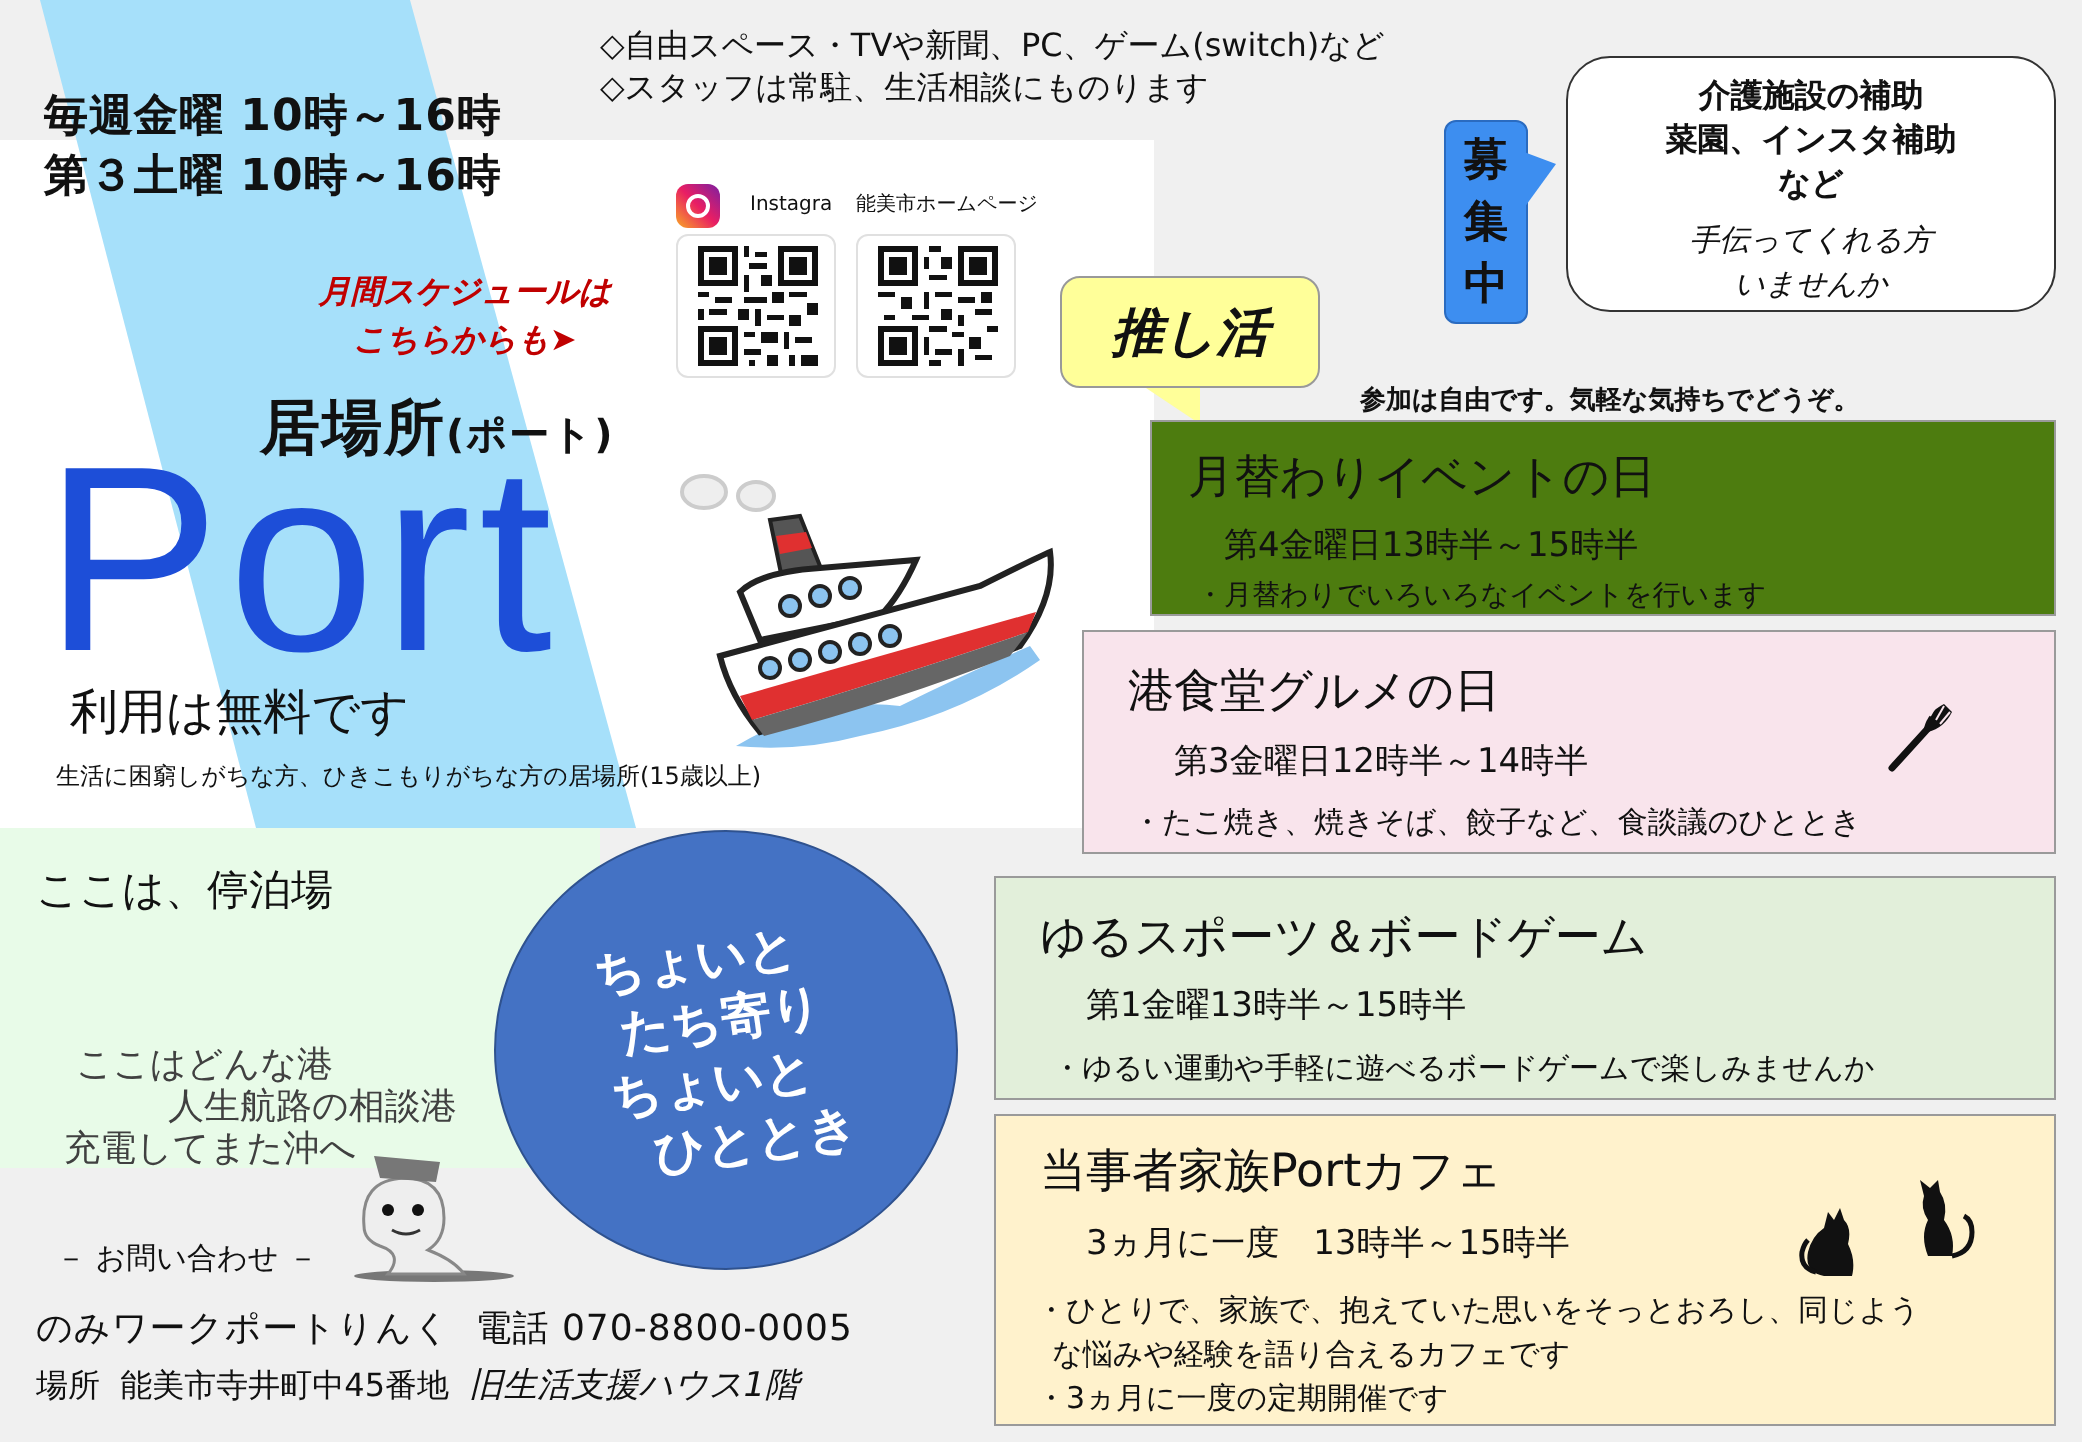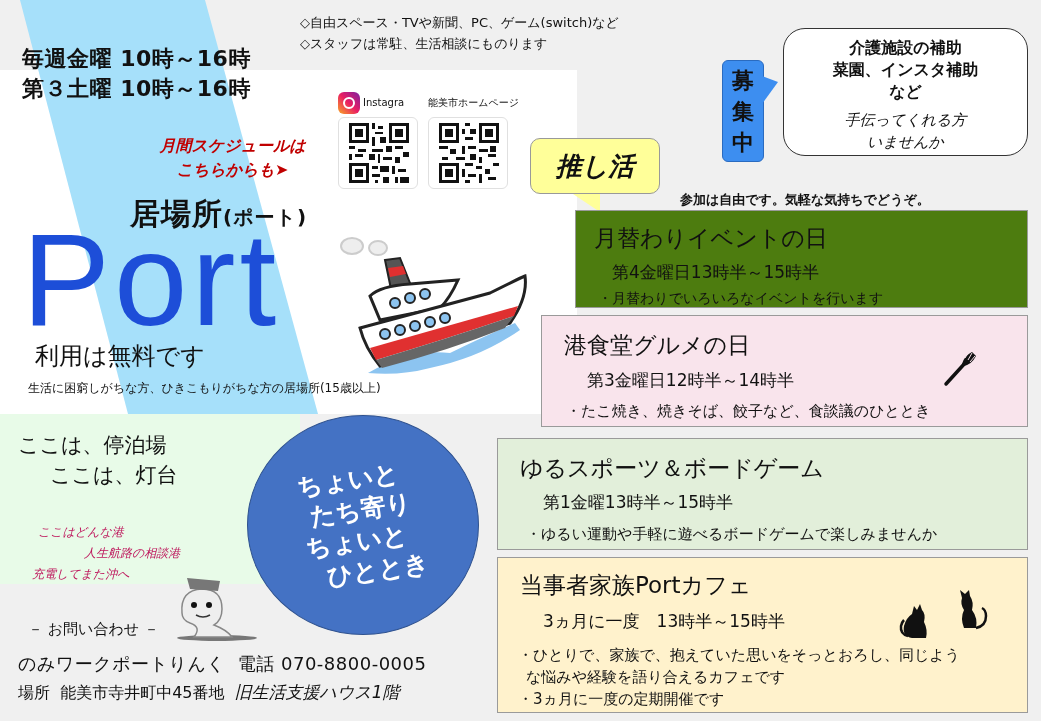--- a/index.html
+++ b/index.html
@@ -5,43 +5,43 @@
   * { box-sizing: border-box; margin: 0; padding: 0; }
   html, body { width: 1041px; height: 721px; overflow: hidden; }
   body { background: #f0f0f0; font-family: "DejaVu Sans", "Liberation Sans", sans-serif; color: #111; position: relative; }
   .abs { position: absolute; }
 
   .white-panel { left: 0; top: 70px; width: 577px; height: 344px; background: #ffffff; }
   .green-panel { left: 0; top: 414px; width: 300px; height: 170px; background: #e8fbe8; }
   .stripe { left: 0; top: 0; width: 560px; height: 414px; }
 
   .hours { left: 22px; top: 44px; font-size: 22px; font-weight: bold; line-height: 30px; letter-spacing: 0.5px; }
-  .features { left: 300px; top: 12px; font-size: 13px; line-height: 21px; }
+  .features { left: 300px; top: 12px; font-size: 16px; line-height: 21px; }
 
   .schedule-link { left: 130px; top: 134px; width: 205px; text-align: center; color: #c00000; font-style: italic; font-weight: bold; font-size: 16px; line-height: 24px; }
 
   .qr-block { top: 92px; width: 92px; }
-  .qr-label { font-size: 10px; line-height: 18px; display: flex; align-items: center; gap: 3px; white-space: nowrap; }
+  .qr-label { font-size: 10px; line-height: 18px; display: flex; align-items: center; gap: 15px; white-space: nowrap; }
   .insta-icon { width: 22px; height: 22px; border-radius: 6px; background: linear-gradient(45deg,#f9a825,#e91e63,#7b1fa2); position: relative; }
   .insta-icon::after { content: ""; position: absolute; left: 5px; top: 5px; width: 8px; height: 8px; border: 2px solid #fff; border-radius: 50%; }
   .qr { width: 80px; height: 72px; margin-top: 3px; background: #fff; border: 1px solid #e0e0e0; border-radius: 6px; padding: 5px 10px; }
   .qr svg { width: 60px; height: 60px; display: block; }
 
   .title-jp { left: 130px; top: 194px; font-size: 30px; font-weight: bold; letter-spacing: 1px; }
   .title-jp small { font-size: 20px; font-weight: bold; }
   .logo { left: 22px; top: 205px; font-family: Liberation Sans, sans-serif; font-size: 132px; line-height: 150px; color: #1d4ed8; letter-spacing: 4px; }
   .free { left: 35px; top: 340px; font-size: 24px; }
   .target { left: 28px; top: 380px; font-size: 12px; }
 
   .ship { left: 340px; top: 228px; width: 190px; height: 150px; }
 
   .harbor { left: 18px; top: 430px; font-size: 21px; line-height: 30px; }
   .harbor div:nth-child(2) { padding-left: 32px; }
   .harbor div:nth-child(3) { padding-left: 62px; }
-  .harbor-sub { left: 38px; top: 522px; font-size: 12px; line-height: 21px; font-style: italic; color: #be185d; }
+  .harbor-sub { left: 38px; top: 522px; font-size: 18px; line-height: 21px; color: #404040; }
   .harbor-sub div:nth-child(2) { padding-left: 46px; }
   .harbor-sub div:nth-child(1) { padding-left: 0; }
   .harbor-sub div:nth-child(3) { margin-left: -6px; }
 
   .circle { left: 247px; top: 415px; width: 232px; height: 220px; border-radius: 50%; background: #4472c4; border: 1px solid #2f528f; display: flex; align-items: center; justify-content: center; }
   .circle-text { color: #fff; font-size: 25px; line-height: 31px; font-weight: bold; transform: rotate(-8deg); white-space: pre; text-align: left; }
 
   .mascot { left: 172px; top: 575px; width: 90px; height: 70px; }
 
   .contact-head { left: 28px; top: 620px; font-size: 15px; }
@@ -169,21 +169,20 @@
   <path d="M36 132 Q110 110 174 88 L165 100 Q110 122 42 140 Z" fill="#666"></path>
   <circle cx="45" cy="106" r="5" fill="#8cc4f0" stroke="#222" stroke-width="2"></circle>
   <circle cx="60" cy="102" r="5" fill="#8cc4f0" stroke="#222" stroke-width="2"></circle>
   <circle cx="75" cy="98" r="5" fill="#8cc4f0" stroke="#222" stroke-width="2"></circle>
   <circle cx="90" cy="94" r="5" fill="#8cc4f0" stroke="#222" stroke-width="2"></circle>
   <circle cx="105" cy="90" r="5" fill="#8cc4f0" stroke="#222" stroke-width="2"></circle>
 </svg>
 
 <div class="abs harbor">
   <div>ここは、停泊場</div>
-  <div>ここは、灯台</div>
 </div>
 <div class="abs harbor-sub">
   <div>ここはどんな港</div>
   <div>人生航路の相談港</div>
   <div>充電してまた沖へ</div>
 </div>
 
 <div class="abs circle">
   <div class="circle-text">ちょいと
  たち寄り

